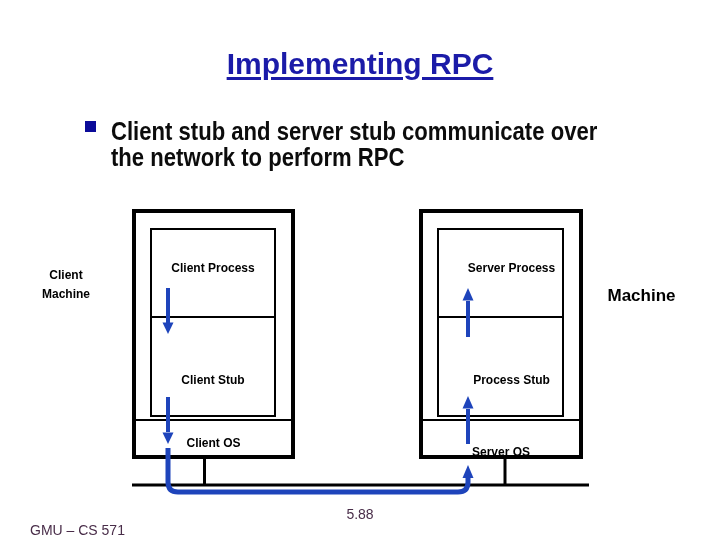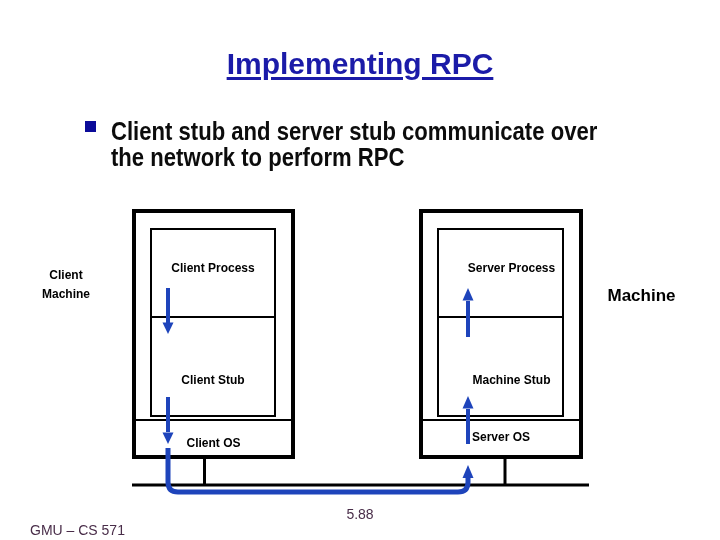--- a/index.html
+++ b/index.html
@@ -44,21 +44,21 @@
   .os-line.client{left:136px;top:419px;width:155px;}
   .os-line.server{left:423px;top:419px;width:156px;}
   .box-label{
     position:absolute;text-align:center;font-size:12px;font-weight:bold;color:#000;line-height:12px;
   }
   .box-label.c{left:150px;width:126px;}
   .box-label.s{left:437px;width:149px;}
   .box-label.row-process{top:262px;}
   .box-label.row-stub{top:362px;margin-top:12px;}
   .box-label.c.row-os{left:136px;width:155px;top:437px;}
-  .box-label.s.row-os{left:423px;width:156px;top:431px;}
+  .box-label.s.row-os{left:423px;width:156px;top:446px;}
   
   .overlay{position:absolute;left:0;top:0;pointer-events:none;}
   .black-line{stroke:#000;stroke-width:3;fill:none;}
   .blue-line{stroke:var(--color-arrow,#1e44bb);stroke-width:4;fill:none;}
   .blue-elbow{stroke:var(--color-arrow,#1e44bb);stroke-width:5;fill:none;}
   .blue-head{fill:var(--color-arrow,#1e44bb);stroke:none;}
   
   .footer-course{
     position:absolute;left:30px;top:506px;font-size:14px;
     color:var(--color-footer,#492d49);
@@ -96,21 +96,21 @@
   <div class="os-line client"></div>
   <div class="box-label c row-process">Client Process</div>
   <div class="box-label c row-stub">Client Stub</div>
   <div class="box-label c row-os">Client OS</div>
 
   <div class="outer-box server"></div>
   <div class="inner-box server"></div>
   <div class="divider server"></div>
   <div class="os-line server"></div>
   <div class="box-label s row-process">Server Process</div>
-  <div class="box-label s row-stub">Machine Stub</div>
+  <div class="box-label s row-stub">Process Stub</div>
   <div class="box-label s row-os">Server OS</div>
 
   <svg class="overlay" width="720" height="540" viewBox="0 0 720 540">
 
     <g>
       <line class="black-line" x1="132" y1="485" x2="589" y2="485"></line>
     </g>
     <g>
       <line class="black-line" x1="204.5" y1="458" x2="204.5" y2="484"></line>
     </g>

